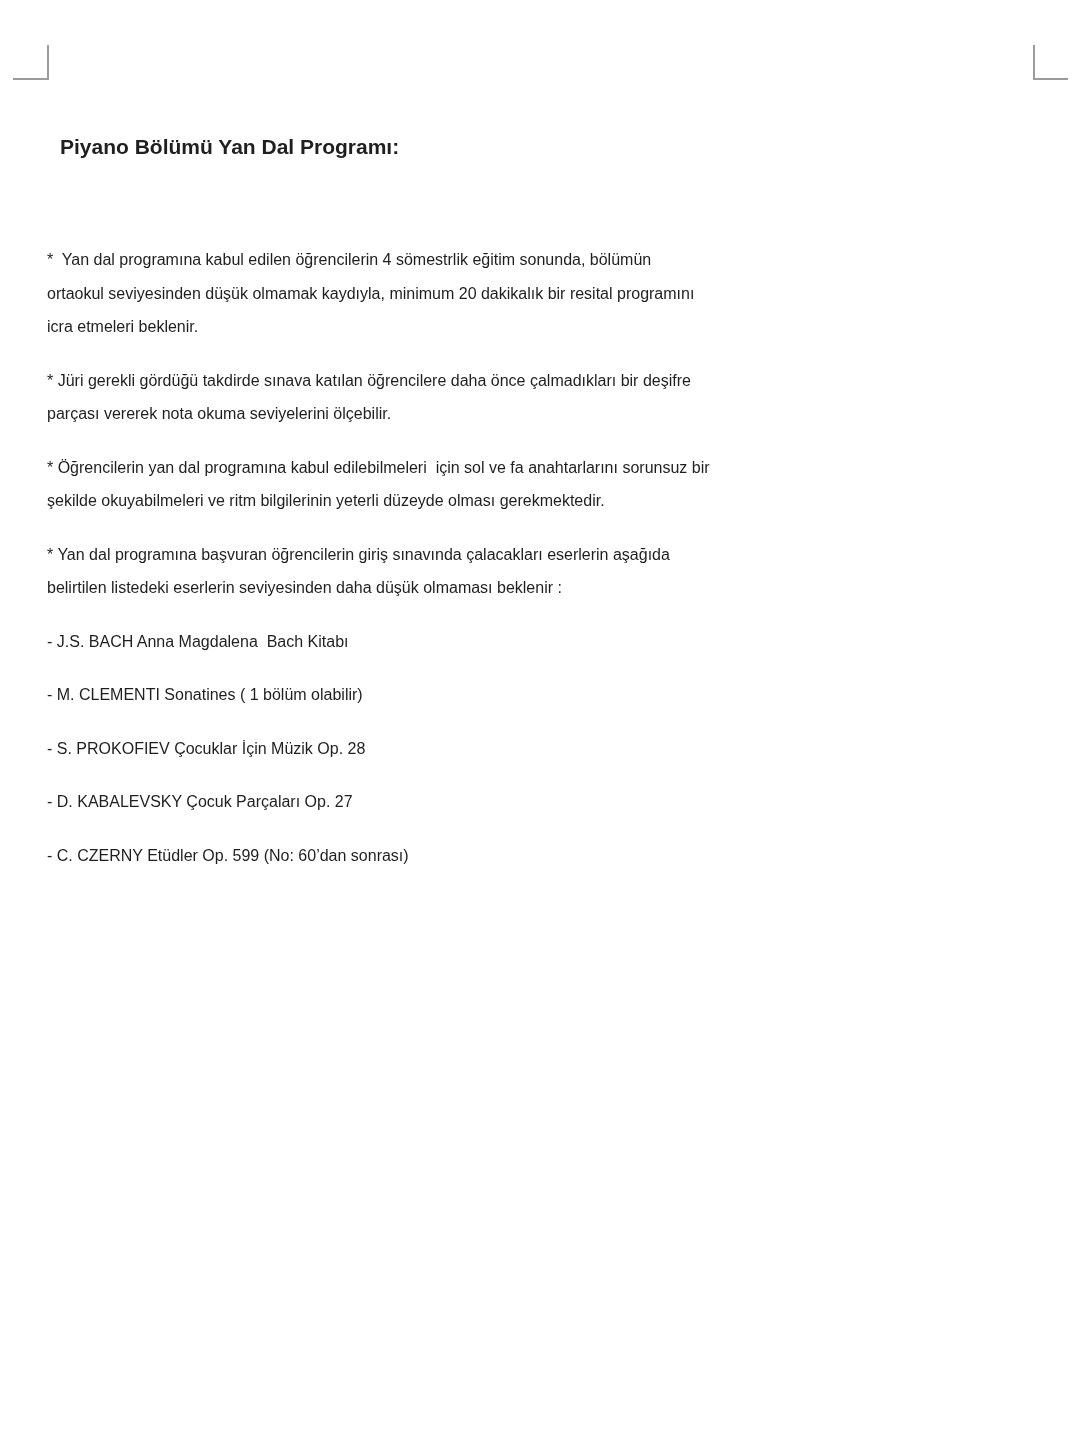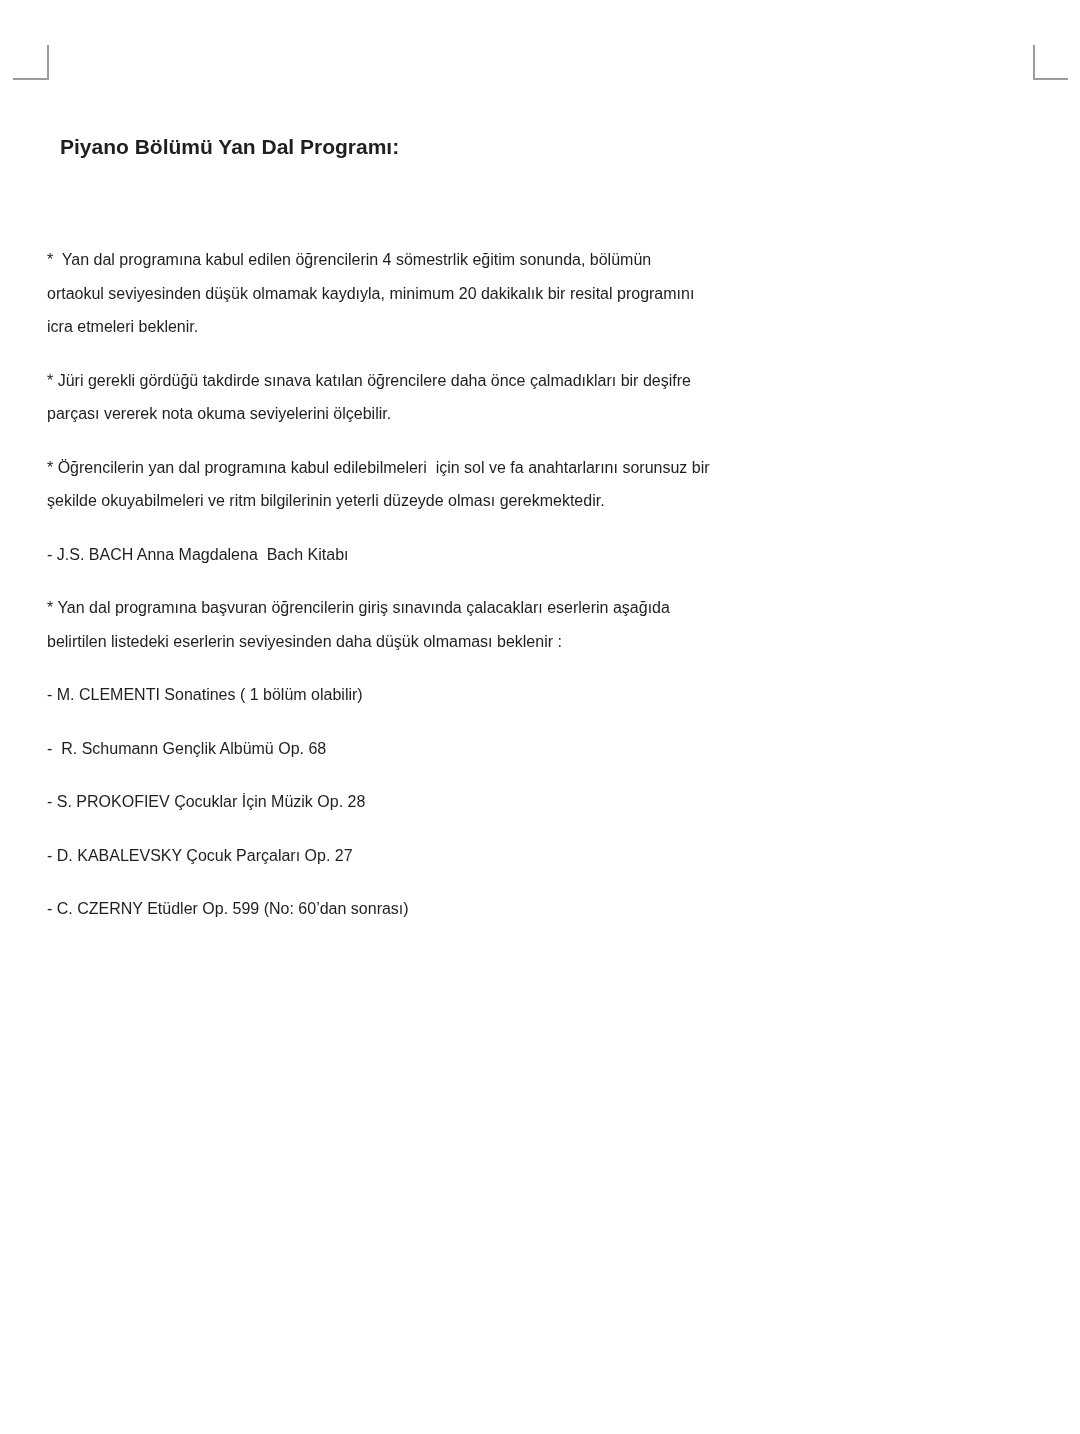--- a/index.html
+++ b/index.html
@@ -73,24 +73,23 @@
   <h1 class="doc-title">Piyano Bölümü Yan Dal Programı:</h1>
 
   <div class="doc-body">
     <p class="para">*  Yan dal programına kabul edilen öğrencilerin 4 sömestrlik eğitim sonunda, bölümün
 ortaokul seviyesinden düşük olmamak kaydıyla, minimum 20 dakikalık bir resital programını
 icra etmeleri beklenir.</p>
     <p class="para">* Jüri gerekli gördüğü takdirde sınava katılan öğrencilere daha önce çalmadıkları bir deşifre
 parçası vererek nota okuma seviyelerini ölçebilir.</p>
     <p class="para">* Öğrencilerin yan dal programına kabul edilebilmeleri  için sol ve fa anahtarlarını sorunsuz bir
 şekilde okuyabilmeleri ve ritm bilgilerinin yeterli düzeyde olması gerekmektedir.</p>
-    <p class="para">- J.S. BACH Anna Magdalena  Bach Kitabı</p>
-
     <p class="para">* Yan dal programına başvuran öğrencilerin giriş sınavında çalacakları eserlerin aşağıda
 belirtilen listedeki eserlerin seviyesinden daha düşük olmaması beklenir :</p>
+
+    <p class="para">- J.S. BACH Anna Magdalena  Bach Kitabı</p>
     <p class="para">- M. CLEMENTI Sonatines ( 1 bölüm olabilir)</p>
-    <p class="para">-  R. Schumann Gençlik Albümü Op. 68</p>
     <p class="para">- S. PROKOFIEV Çocuklar İçin Müzik Op. 28</p>
     <p class="para">- D. KABALEVSKY Çocuk Parçaları Op. 27</p>
     <p class="para">- C. CZERNY Etüdler Op. 599 (No: 60’dan sonrası)</p>
   </div>
 
 </div>
 
 </body></html>

